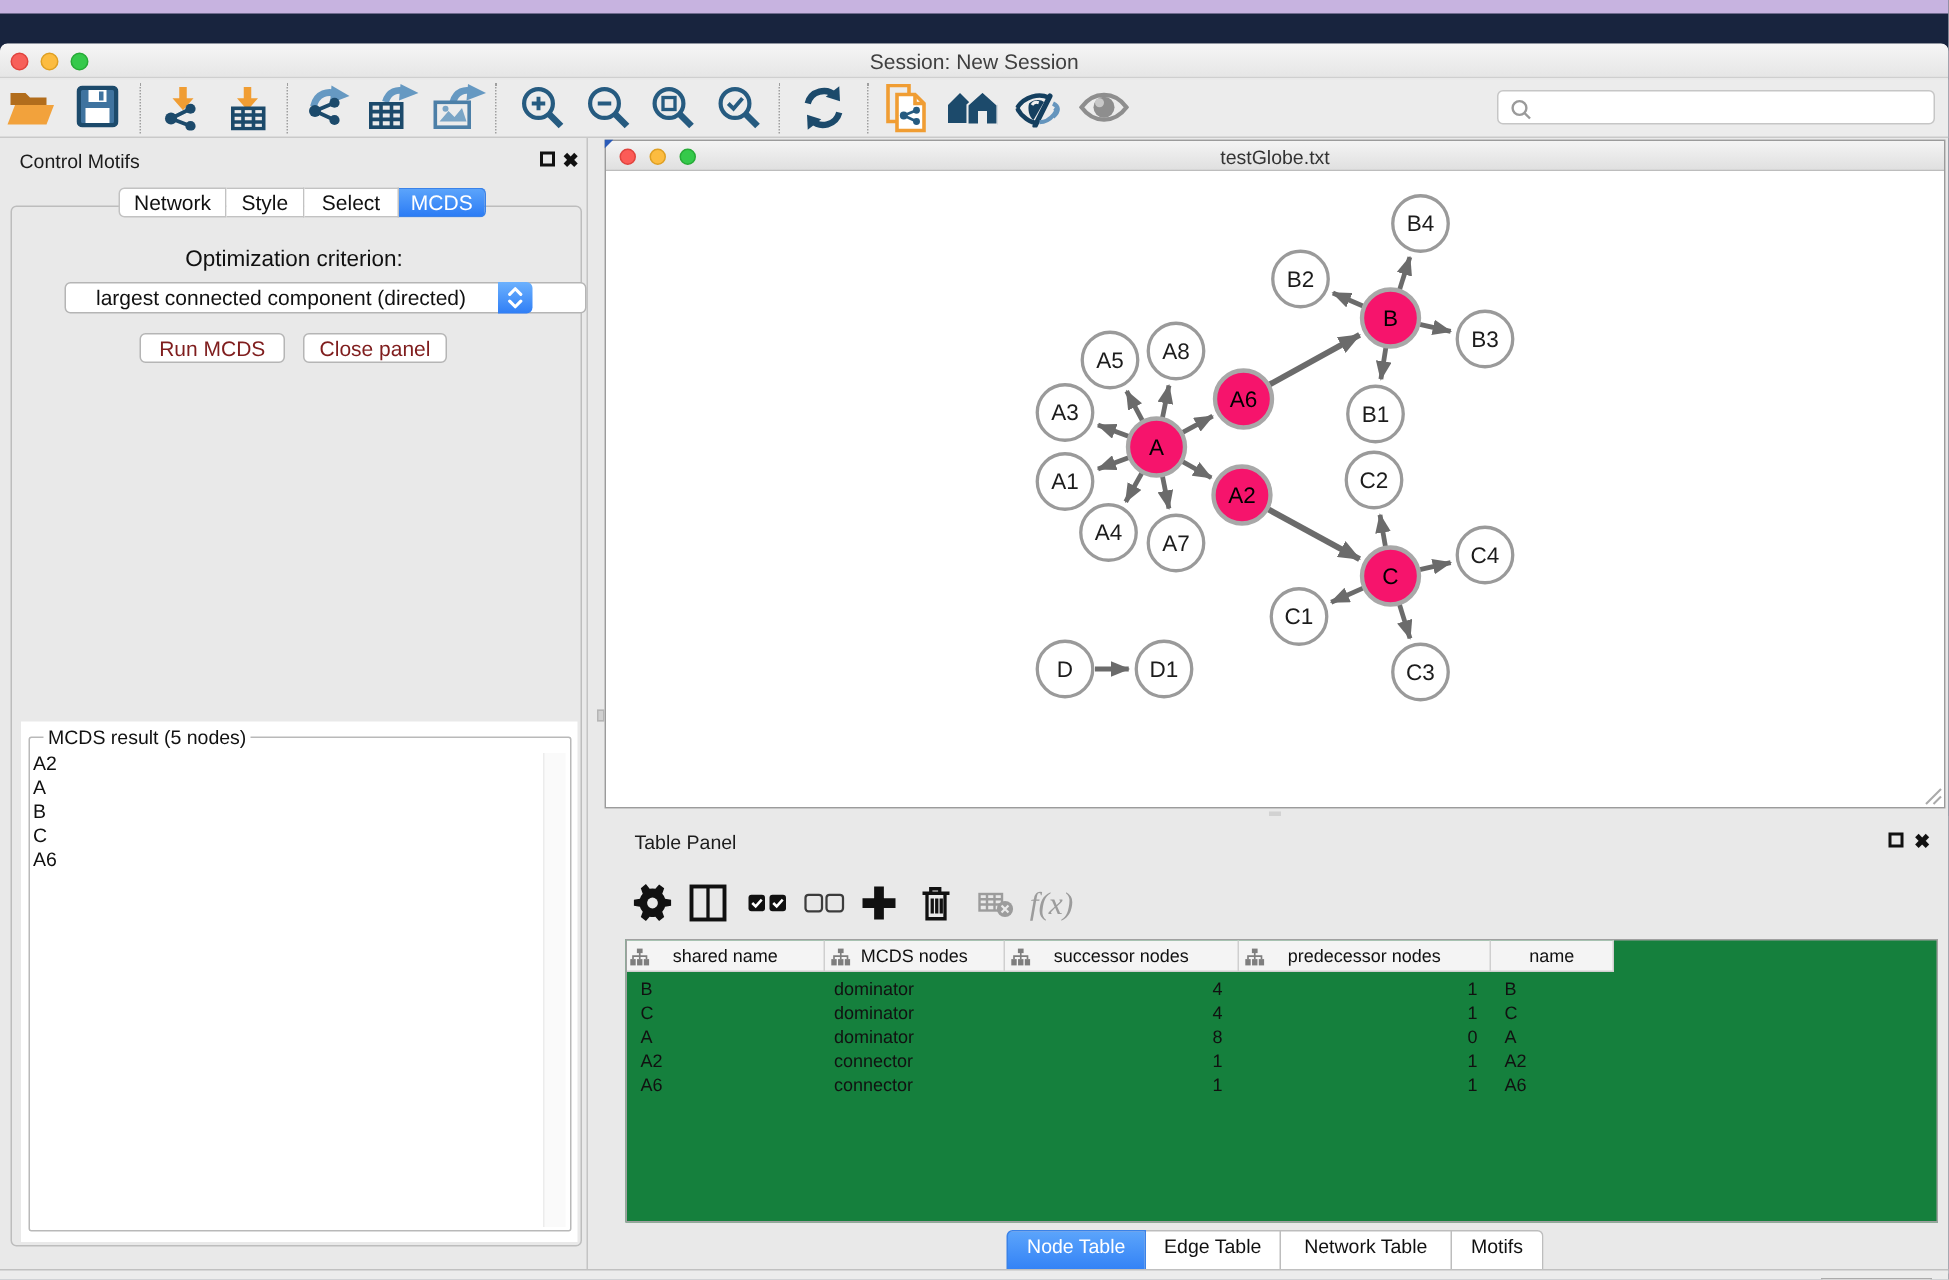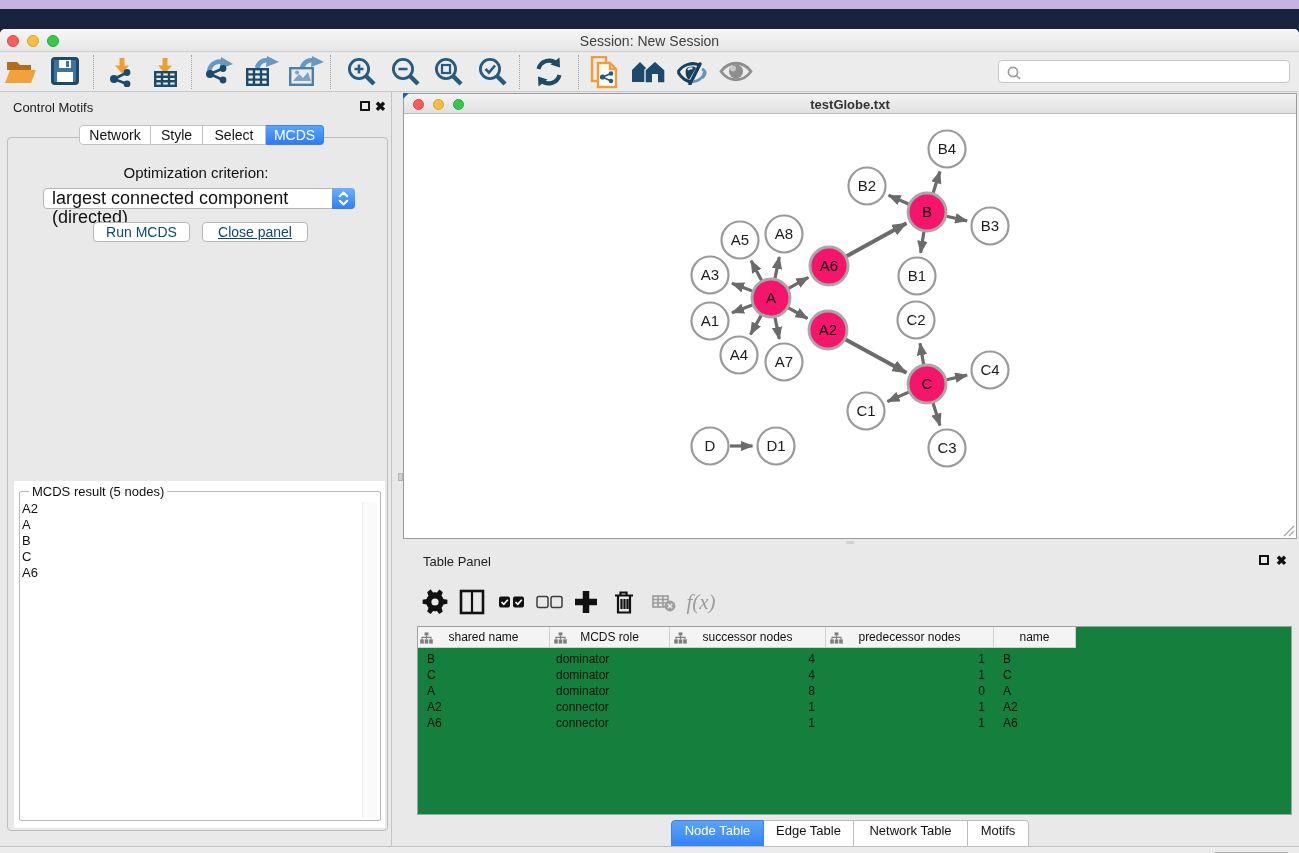--- a/index.html
+++ b/index.html
@@ -17,33 +17,33 @@
 .ticon { position:absolute; }
 #searchbox { position:absolute; left:998px; top:7px; width:292px; height:23px; background:#fff; border:1px solid #c6c6c6; border-radius:4px; }
 
 #cpanel { position:absolute; left:0; top:63px; width:392px; height:755px; background:#e9e9e9; border-right:1px solid #c4c4c4; }
 #cp-title { position:absolute; left:13px; top:8px; font-size:13px; color:#1c1c1c; }
 .fbox { position:absolute; top:9px; width:10px; height:10px; border:2px solid #111; }
 .xicon { position:absolute; top:7px; font-size:13px; font-weight:bold; color:#111; }
 #tabpane { position:absolute; left:7px; top:45px; width:381px; height:694px; border:1px solid #bdbdbd; border-radius:4px; }
 .cptab { position:absolute; top:33px; height:20px; font-size:14px; color:#111; background:#fff; border:1px solid #c2c2c2; text-align:center; line-height:19px; }
 #optlabel { position:absolute; left:0; top:72px; width:392px; text-align:center; font-size:15px; color:#111; }
-#dropdown { position:absolute; left:43px; top:96px; width:312px; height:21px; background:#fff; border:1px solid #b5b5b5; border-radius:4px; font-size:18px; line-height:19px; padding-left:8px; color:#111; }
+#dropdown { position:absolute; left:43px; top:96px; width:348px; height:21px; background:#fff; border:1px solid #b5b5b5; border-radius:4px; font-size:14px; line-height:19px; padding-left:20px; color:#111; }
 #ddbtn { position:absolute; left:332px; top:96px; width:23px; height:21px; background:linear-gradient(#6cb1fd,#2f7ef6); border-radius:0 4px 4px 0; }
-.cbtn { position:absolute; top:130px; height:20px; background:#fff; border:1px solid #b5b5b5; border-radius:4px; font-size:14px; color:#0c4a6e; text-align:center; line-height:18px; }
+.cbtn { position:absolute; top:130px; height:20px; background:#fff; border:1px solid #b5b5b5; border-radius:4px; font-size:14px; color:#7f1d1d; text-align:center; line-height:18px; }
 #resultwrap { position:absolute; left:14px; top:389px; width:371px; height:347px; background:#fff; }
 #resultgroup { position:absolute; left:5px; top:10px; width:362px; height:330px; border:1px solid #b9b9b9; border-radius:2px; }
 #resulttitle { position:absolute; left:9px; top:-8px; background:#fff; padding:0 3px; font-size:13px; color:#111; }
 #resultlist { position:absolute; left:2px; top:9px; font-size:13px; color:#111; line-height:16px; }
 #rscroll { position:absolute; right:3px; top:10px; width:15px; height:316px; background:#fafafa; border-left:1px solid #ececec; }
 
 #netwin { position:absolute; left:403px; top:64px; width:894px; height:446px; background:#fff; border:1px solid #9b9b9b; }
 #nettitle { position:absolute; left:0; top:0; width:892px; height:20px; background:linear-gradient(#f4f4f4,#e0e0e0); border-bottom:1px solid #bdbdbd; }
 .tl2 { position:absolute; top:5px; width:11px; height:11px; border-radius:50%; }
-#netname { position:absolute; top:3px; width:100%; text-align:center; font-size:13px; color:#333;font-weight:bold; }
+#netname { position:absolute; top:3px; width:100%; text-align:center; font-size:13px; color:#333; }
 
 #tpanel { position:absolute; left:396px; top:515px; width:903px; height:303px; background:#e9e9e9; }
 #tp-title { position:absolute; left:27px; top:10px; font-size:13px; color:#1c1c1c; }
 #tabletoolbar { position:absolute; left:21px; top:42px; height:38px; }
 #tablearea { position:absolute; left:21px; top:82px; width:875px; height:189px; background:#15803d; border:1px solid #a0a0a0; }
 .th { position:absolute; top:0; height:21px; background:#f4f4f4; border-right:1px solid #cfcfcf; border-bottom:1px solid #cfcfcf; font-size:12px; color:#111; text-align:center; line-height:20px; }
 .td { position:absolute; font-size:12px; color:#111; height:16px; line-height:16px; }
 .tdr { text-align:right; }
 .hicon { position:absolute; top:5px; }
 .btab { position:absolute; top:276px; height:32px; background:#fff; border:1px solid #bdbdbd; font-size:13px; color:#111; text-align:center; line-height:20px; }
@@ -188,21 +188,21 @@
     <div class="cptab" style="left:203px; width:63px; border-left:none;">Select</div>
     <div class="cptab" style="left:266px; width:58px; border-left:none; border-radius:0 4px 4px 0; background:linear-gradient(#5ba4fb,#2c7cf5); color:#fff; border-color:#3a82e8;">MCDS</div>
     <div id="optlabel">Optimization criterion:</div>
     <div id="dropdown">largest connected component (directed)</div>
     <div id="ddbtn">
       <svg width="23" height="21" viewBox="0 0 23 21">
         <path d="M7.8 8.2 L11.5 4.5 L15.2 8.2 M7.8 12.8 L11.5 16.5 L15.2 12.8" fill="none" stroke="#fff" stroke-width="2.1" stroke-linecap="round" stroke-linejoin="round"></path>
       </svg>
     </div>
     <div class="cbtn" style="left:93px; width:97px;">Run MCDS</div>
-    <div class="cbtn" style="left:202px; width:106px;text-decoration:underline;">Close panel</div>
+    <div class="cbtn" style="left:202px; width:96px;">Close panel</div>
     <div id="resultwrap">
       <div id="resultgroup">
         <div id="resulttitle">MCDS result (5 nodes)</div>
         <div id="resultlist">A2<br>A<br>B<br>C<br>A6</div>
         <div id="rscroll"></div>
       </div>
     </div>
   </div>
   <div id="netwin">
     <div id="nettitle">
@@ -321,21 +321,21 @@
       <g stroke="#9c9c9c" fill="none" stroke-width="1.6">
         <rect x="236" y="10" width="15" height="11"></rect>
         <path d="M236 13.5 h15 M236 17 h15 M241 10 v11 M246 10 v11"></path>
       </g>
       <circle cx="253" cy="20" r="5.4" fill="#9c9c9c"></circle>
       <path d="M250.7 17.7 l4.6 4.6 M255.3 17.7 l-4.6 4.6" stroke="#e9e9e9" stroke-width="1.5"></path>
       <text x="284" y="23" text-anchor="middle" font-family="Liberation Serif, serif" font-style="italic" font-size="21" fill="#9c9c9c">f(x)</text>
     </svg>
     <div id="tablearea">
       <div class="th" style="left:0; width:132px;">shared name</div>
-      <div class="th" style="left:132px; width:120px;">MCDS role</div>
+      <div class="th" style="left:132px; width:120px;">MCDS nodes</div>
       <div class="th" style="left:252px; width:156px;">successor nodes</div>
       <div class="th" style="left:408px; width:168px;">predecessor nodes</div>
       <div class="th" style="left:576px; width:82px;">name</div>
       <svg class="hicon" style="left:2px" width="13" height="12" viewBox="0 0 13 12">
           <g fill="#7e7e7e">
             <rect x="4.6" y="0.4" width="3.8" height="3"></rect>
             <rect x="0.2" y="7.4" width="3.6" height="4.2"></rect>
             <rect x="4.7" y="7.4" width="3.6" height="4.2"></rect>
             <rect x="9.2" y="7.4" width="3.6" height="4.2"></rect>
           </g>

